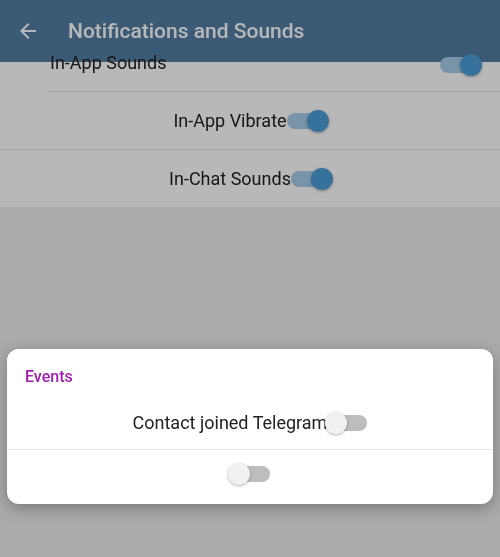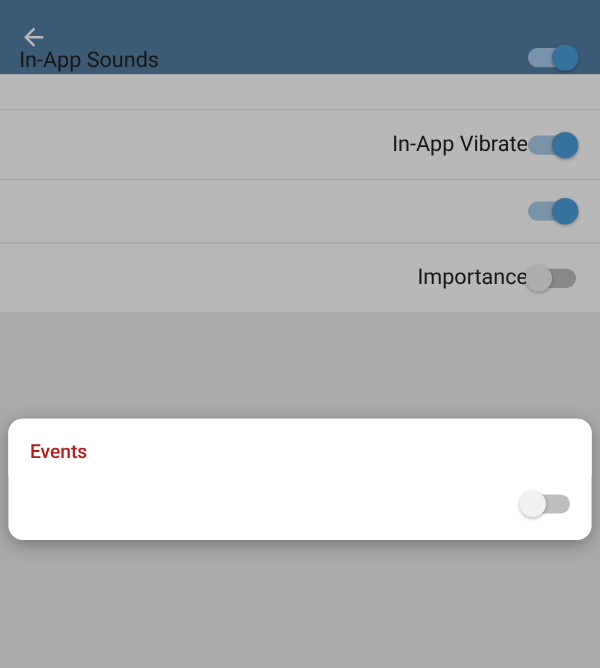--- a/index.html
+++ b/index.html
@@ -37,34 +37,35 @@
       color: #ffffff;
       font-size: 21px;
       font-weight: 500;
     }
     .list {
       background: #ffffff;
     }
     .list-item {
       display: flex;
       align-items: center;
-      justify-content: flex-end;
+      justify-content: center;
       padding: 18px 20px;
       border-bottom: 1px solid #e5e5e5;
     }
     .list-item:last-child {
       border-bottom: none;
     }
     .list-item-partial {
       display: flex;
-      align-items: flex-start;
+      align-items: flex-end;
       justify-content: space-between;
-      padding: 0 20px 18px 16px;
+      padding: 0 20px 18px 4px;
       border-bottom: 1px solid #e5e5e5;
       height: 30px;
+      margin-left: 46px;
     }
     .item-label {
       font-size: 18px;
       color: #222222;
     }
     .item-label-partial {
       font-size: 18px;
       color: #222222;
       margin-top: -22px;
     }
@@ -97,21 +98,21 @@
       background: #f1f1f1;
       left: -2px;
     }
     .section-gap {
       height: 18px;
       background: #ecedef;
     }
     .section-header {
       font-size: 16px;
       font-weight: 500;
-      color: #b91c1c;
+      color: #a21caf;
       padding: 16px 20px 6px 20px;
       background: #ffffff;
     }
     .dimmed-overlay {
       position: absolute;
       top: 0;
       left: 0;
       right: 0;
       bottom: 0;
       background: rgba(0,0,0,0.28);
@@ -151,53 +152,55 @@
 </head>
 <body>
 
 <div class="background-content">
   <div class="header">
     <span class="back-icon">
       <svg width="24" height="24" viewBox="0 0 24 24">
           <path d="M20 11H7.83l5.59-5.59L12 4l-8 8 8 8 1.41-1.41L7.83 13H20v-2z"></path>
         </svg>
     </span>
+    <span class="header-title">Notifications and Sounds</span>
   </div>
 
   <div class="list">
     <div class="list-item-partial">
       <span class="item-label-partial">In-App Sounds</span>
       <span class="toggle toggle-on toggle-partial">
           <span class="toggle-knob"></span>
         </span>
     </div>
     <div class="list-item">
       <span class="item-label">In-App Vibrate</span>
       <span class="toggle toggle-on">
           <span class="toggle-knob"></span>
         </span>
     </div>
     <div class="list-item">
+      <span class="item-label">In-Chat Sounds</span>
       <span class="toggle toggle-on">
           <span class="toggle-knob"></span>
         </span>
     </div>
-    <div class="list-item">
-      <span class="item-label">Importance</span>
-      <span class="toggle toggle-off">
-          <span class="toggle-knob"></span>
-        </span>
-    </div>
   </div>
 
   <div class="section-gap"></div>
 </div>
 
 <div class="dimmed-overlay"></div>
 
 <div class="highlight-card">
   <div class="section-header">Events</div>
+  <div class="list-item">
+    <span class="item-label">Contact joined Telegram</span>
+    <span class="toggle toggle-off">
+        <span class="toggle-knob"></span>
+      </span>
+  </div>
   <div class="list-item">
     <span class="toggle toggle-off">
         <span class="toggle-knob"></span>
       </span>
   </div>
 </div>
 
 </body></html>

